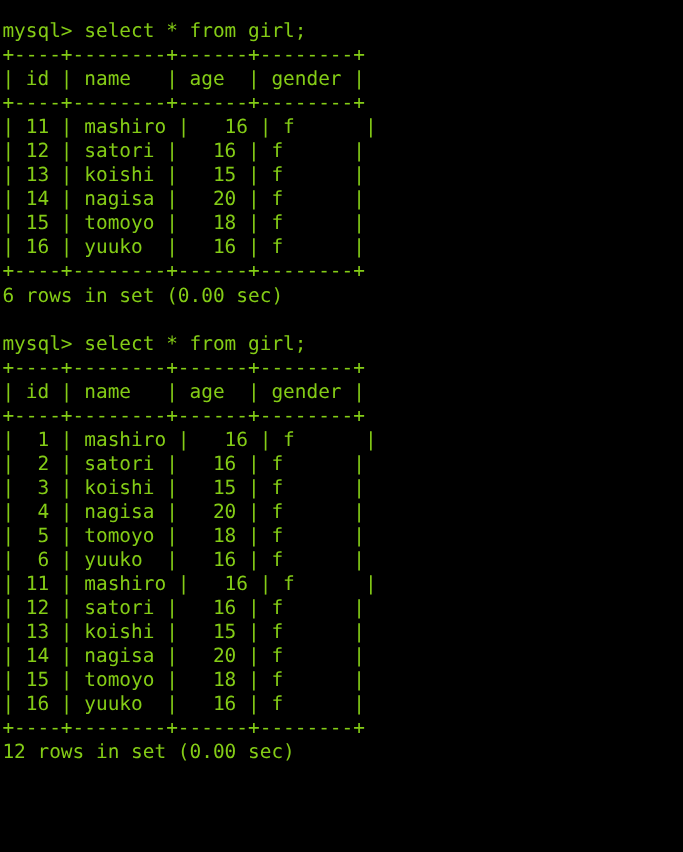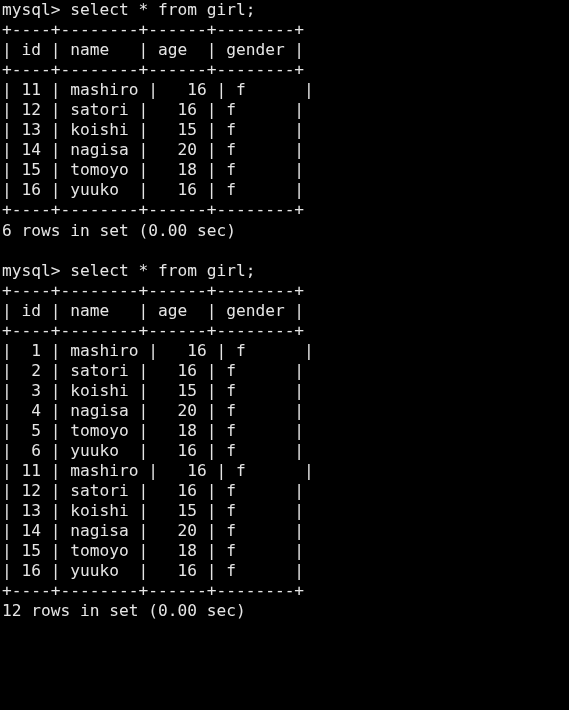--- a/index.html
+++ b/index.html
@@ -10,25 +10,25 @@
   body {
     width: 569px;
     height: 710px;
     overflow: hidden;
     font-family: "DejaVu Sans Mono", "Liberation Mono", monospace;
   }
   #terminal {
     width: 569px;
     height: 577px;
     background: #000000;
-    color: #e5e5e5;
+    color: #84cc16;
     font-family: "DejaVu Sans Mono", "Liberation Mono", monospace;
     font-size: 16.2px;
     line-height: 20.05px;
-    padding: 0 0 0 2px;
+    padding: 16px 0 0 2px;
     box-sizing: border-box;
     white-space: pre;
     letter-spacing: 0px;
   }
   .line {
     white-space: pre;
     height: 20.05px;
     font-family: "DejaVu Sans Mono", "Liberation Mono", monospace;
   }
   .blank {

